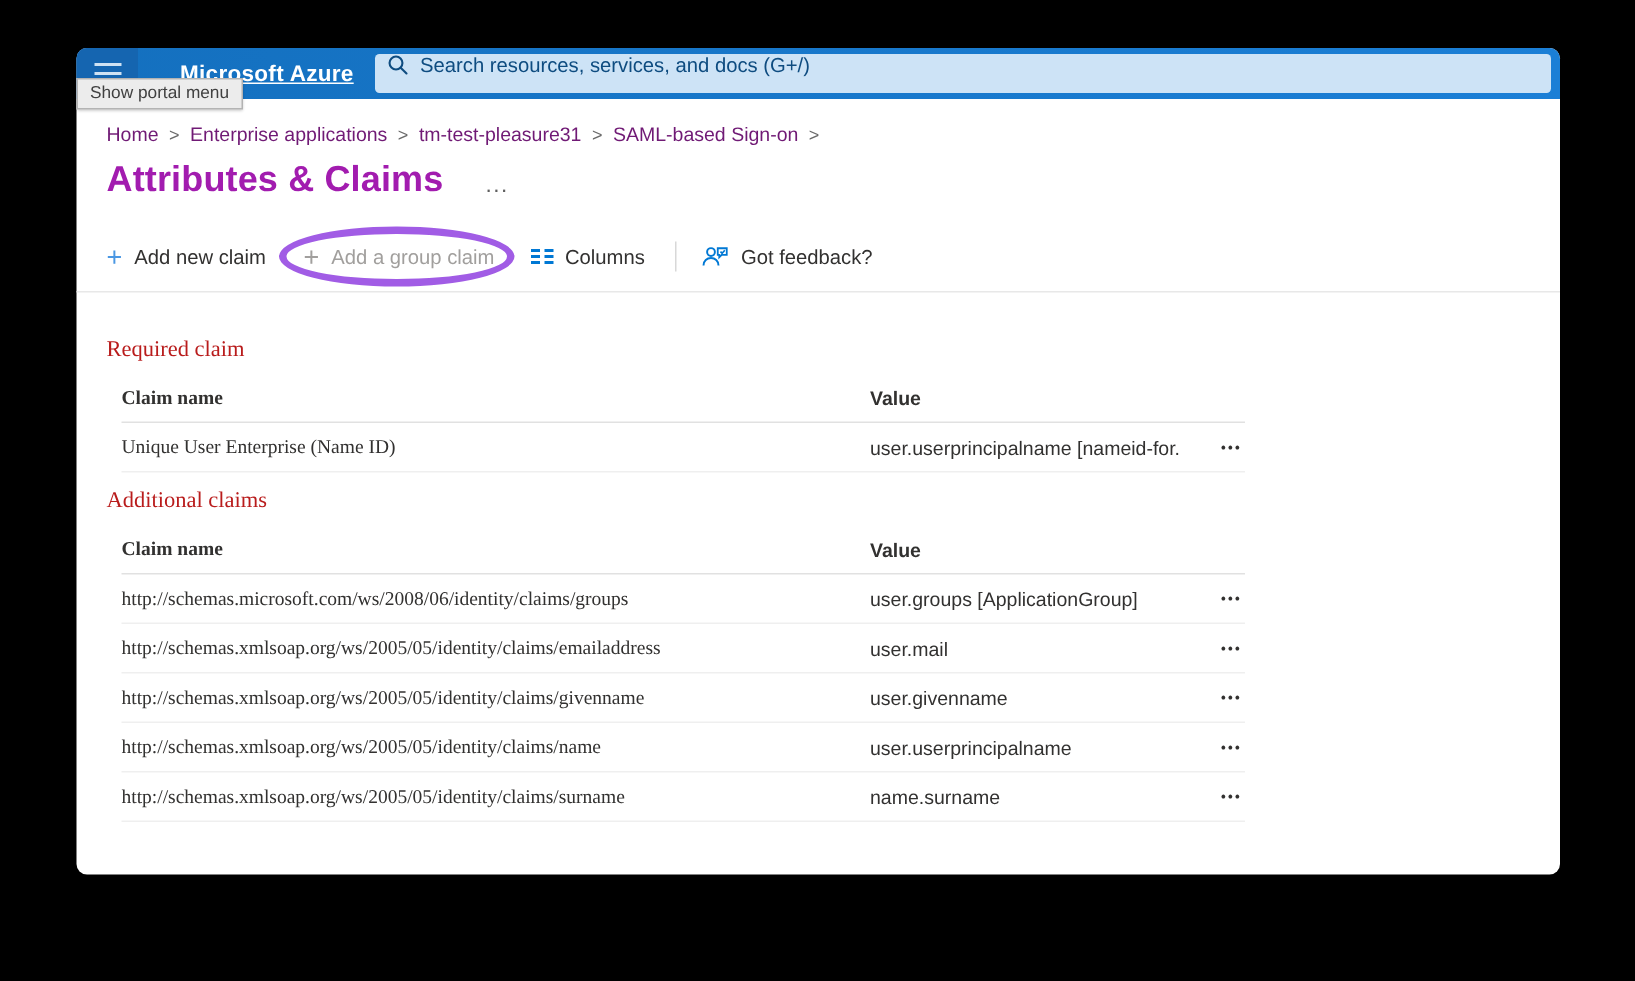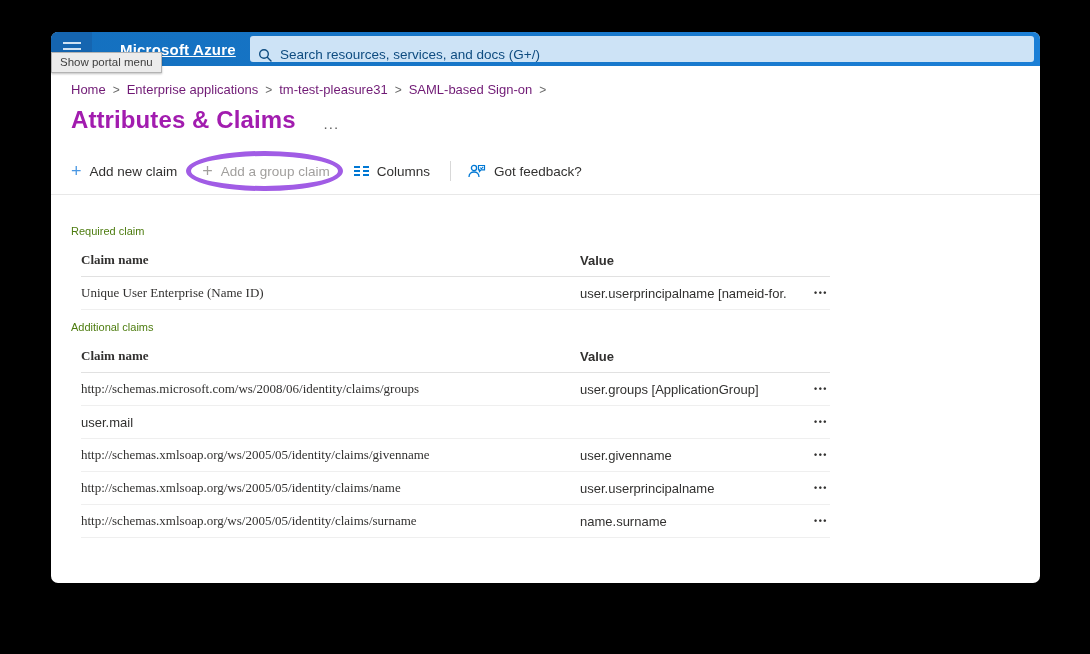--- a/index.html
+++ b/index.html
@@ -12,21 +12,21 @@
   
   .topbar { position: relative; height: 34px; background: linear-gradient(90deg,#1470bf,#1b7fd6);
     border-radius: 7px 7px 0 0; display: flex; align-items: center; }
   .hamburger-btn { width: 41px; height: 34px; background: #1565b0; border: none;
     border-radius: 7px 0 0 0; display: flex; flex-direction: column; justify-content: center;
     align-items: center; gap: 4px; cursor: pointer; }
   .hamburger-btn .bar { width: 18px; height: 2px; background: #cfe2f3; }
   .brand { color: #fff; font-weight: 700; font-size: 15px; margin-left: 28px;
     letter-spacing: 0.2px; white-space: nowrap; text-decoration: underline; }
   .searchbox { position: absolute; left: 199px; right: 6px; top: 4px; height: 26px;
-    background: #cde3f6; border-radius: 3px; display: flex; align-items: flex-end; padding: 0 8px; }
+    background: #cde3f6; border-radius: 3px; display: flex; align-items: flex-start; padding: 0 8px; }
   .searchbox svg { flex: 0 0 auto; margin-right: 8px; }
   .searchbox input { flex: 1; background: transparent; border: none; outline: none;
     font-size: 13.5px; color: #0e4c80; font-family: inherit; }
   .searchbox input::placeholder { color: #0e4c80; opacity: 1; }
   .tooltip { position: absolute; left: 0; top: 20px; z-index: 20; background: #ececec;
     border: 1px solid #b3b3b3; color: #404040; font-size: 11.5px; padding: 3px 8px 4px;
     white-space: nowrap; box-shadow: 0 1px 2px rgba(0,0,0,0.25); }
 
   
   .content { padding: 0 0 0 20px; }
@@ -51,21 +51,21 @@
   .group-claim-wrap { position: relative; margin-left: 25px; display: inline-flex; }
   .annotation-ellipse { position: absolute; left: -16px; right: -13px; top: -11px;
     bottom: -11px; border: 5px solid #a15ce5; border-radius: 50%; pointer-events: none; }
   .tb-columns { margin-left: 24px; }
   .col-icon { margin-right: 7px; display: inline-flex; }
   .tb-divider { width: 1px; height: 20px; background: #d8d8d8; margin: 0 17px 0 20px; }
   .fb-icon { margin-right: 8px; display: inline-flex; }
   .rule { border-bottom: 1px solid #e8e8e8; margin-top: 7px; }
 
   
-  .section-title { font-size: 11px; color: #4d7c0f; }
+  .section-title { font-size: 15px; color: #b91c1c; font-family: Liberation Serif, serif; }
   .section-required { margin-top: 30px; }
   .section-additional { margin-top: 11px; }
   .claims-table { margin: 7px 0 0 10px; width: 749px; font-size: 13px; color: #323130; }
   .thead { display: flex; align-items: center; height: 33px; font-weight: 700;
     border-bottom: 1px solid #e1e1e1; }
   .trow { display: flex; align-items: center; height: 33px; border-bottom: 1px solid #efefef; }
   .c-name { width: 499px; padding-right: 12px; overflow: hidden; white-space: nowrap;
     text-overflow: ellipsis; font-family: Liberation Serif, serif; }
   .c-value { flex: 1; overflow: hidden; white-space: nowrap; }
   .c-menu { width: 44px; text-align: right; }
@@ -184,20 +184,21 @@
         </div>
 
         <div class="trow">
           <span class="c-name">http://schemas.microsoft.com/ws/2008/06/identity/claims/groups</span>
           <span class="c-value">user.groups [ApplicationGroup]</span>
           <span class="c-menu">
             <button class="row-menu-btn">•••</button>
           </span>
         </div>
         <div class="trow">
+          <span class="c-name">http://schemas.xmlsoap.org/ws/2005/05/identity/claims/emailaddress</span>
           <span class="c-value">user.mail</span>
           <span class="c-menu">
             <button class="row-menu-btn">•••</button>
           </span>
         </div>
         <div class="trow">
           <span class="c-name">http://schemas.xmlsoap.org/ws/2005/05/identity/claims/givenname</span>
           <span class="c-value">user.givenname</span>
           <span class="c-menu">
             <button class="row-menu-btn">•••</button>

